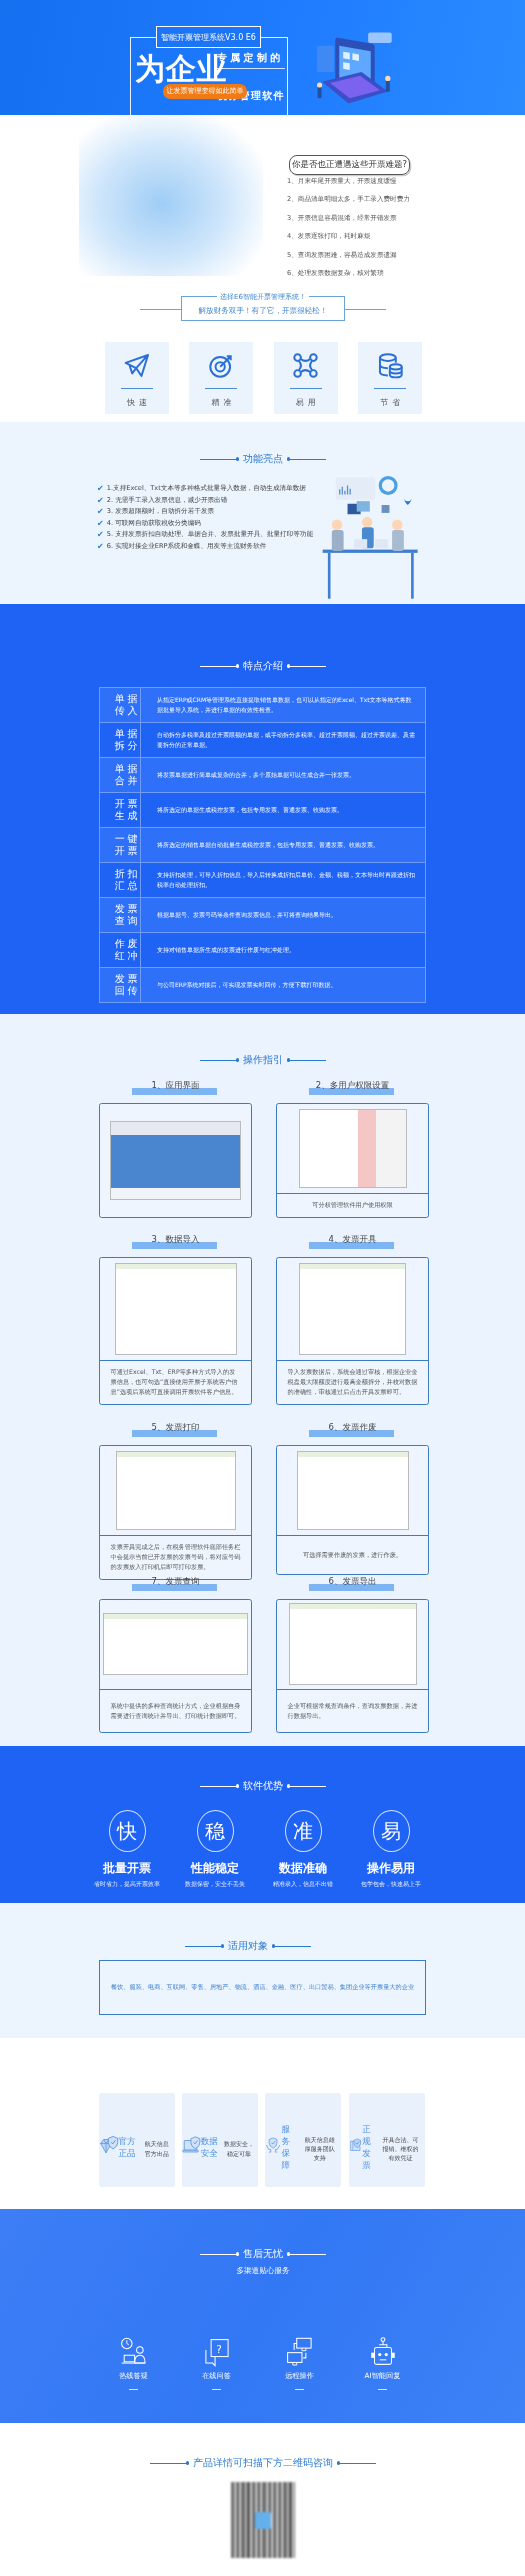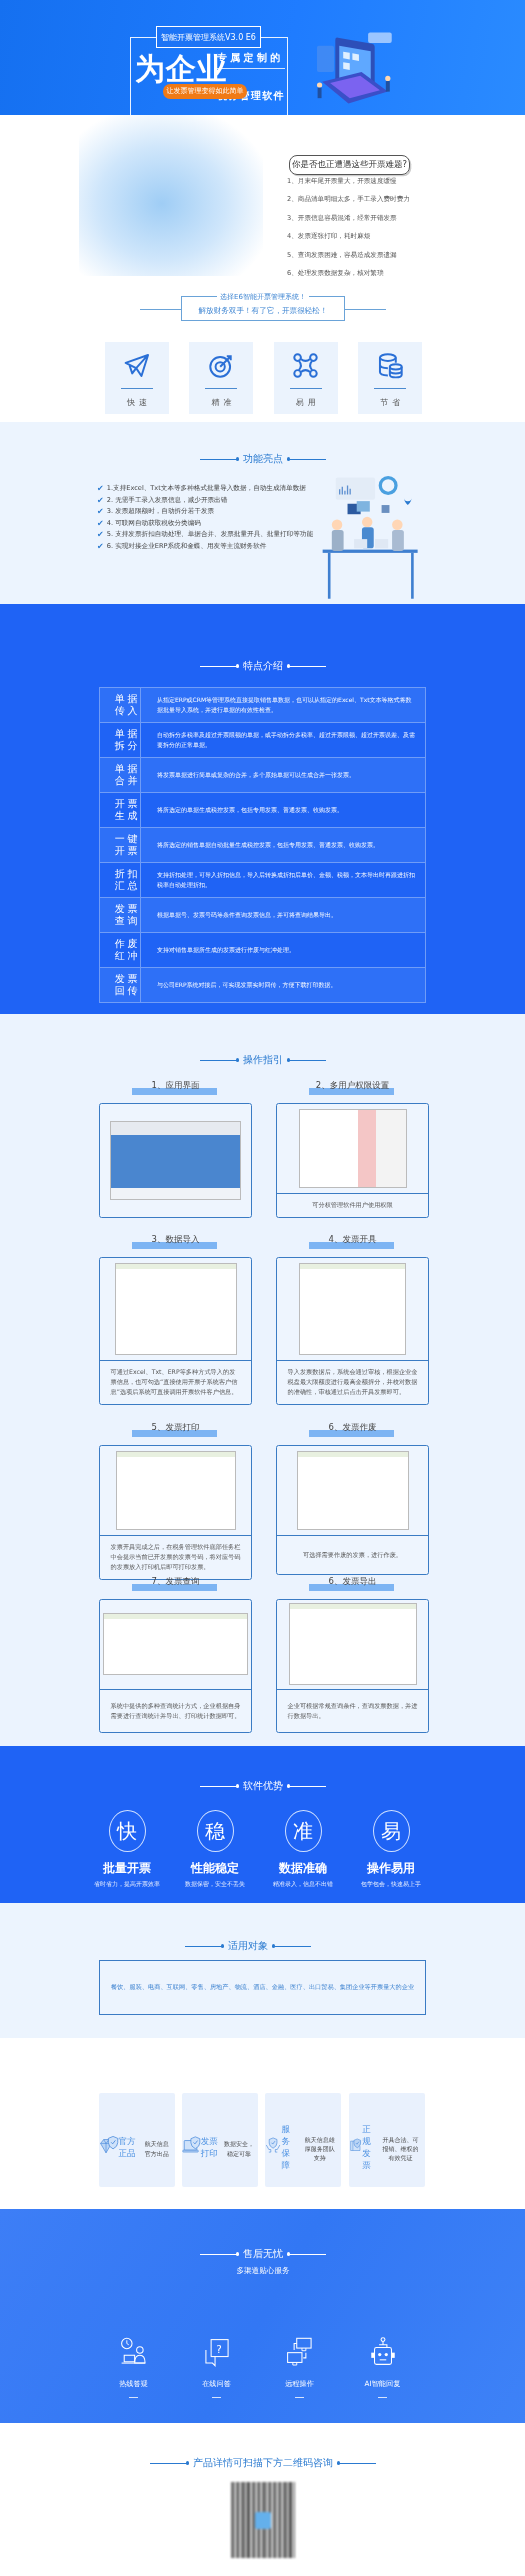--- a/index.html
+++ b/index.html
@@ -95,21 +95,21 @@
 #commit .card .n{font-size:8.5px;color:#4a90e2;margin-top:5.3px}
 #commit .card .d{font-size:6px;color:#444;margin-top:6.6px;text-align:center;line-height:9.2px;padding:0 4px}
 
 
 #after{height:214px;background:linear-gradient(120deg,#3d7ef6 0%,#3277f4 50%,#3e82f7 100%);color:#fff}
 #after .title-line{position:absolute;top:38px;left:0;width:526px}
 #after .sub{position:absolute;top:57px;width:526px;text-align:center;font-size:7.6px}
 #after .items{position:absolute;left:92px;top:128px;display:flex}
 #after .it{width:83px;display:flex;flex-direction:column;align-items:center}
 #after .it svg{width:28px;height:30px}
-#after .it .n{font-size:7.2px;margin-top:12px}
+#after .it .n{font-size:7.2px;margin-top:4px}
 #after .it .u{width:9.2px;height:0.7px;background:#fff;margin-top:8px;opacity:.8}
 
 
 #qr{height:155px;background:#fff;color:#2a7ad0}
 #qr .title-line{position:absolute;top:33px;left:0;width:526px}
 #qr .title-line .ln{width:38px}
 #qr .code{position:absolute;left:231px;top:59px;width:64px;height:76px;background:
  repeating-linear-gradient(90deg,#555 0 3.3px,#aaa 3.3px 6px,#333 6px 8.5px,#ccc 8.5px 10.5px),#888;filter:blur(0.8px);opacity:.85}
 #qr .code::after{content:"";position:absolute;left:24px;top:30px;width:16px;height:17px;background:#4aa3e8;border-radius:2px}
 </style>
@@ -489,21 +489,21 @@
       <div class="n">官方正品</div>
         <div class="d">航天信息官方出品</div>
     </div>
     <div class="card">
       <svg viewBox="0 0 50 52">
           <rect x="6" y="14" width="34" height="26" rx="2" fill="#cfe2fa" stroke="#3a80d8" stroke-width="1.8"></rect>
           <rect x="2" y="40" width="42" height="5" rx="2" fill="#b9d4f5" stroke="#3a80d8" stroke-width="1.6"></rect>
           <path d="M36 4 L48 9 V20 Q48 30 36 36 Q24 30 24 20 V9 Z" fill="#cfe2fa" stroke="#3a80d8" stroke-width="1.8"></path>
           <path d="M31 19 L35 23 L42 14" fill="none" stroke="#3a80d8" stroke-width="2"></path>
         </svg>
-      <div class="n">发票打印</div>
+      <div class="n">数据安全</div>
         <div class="d">数据安全，稳定可靠</div>
     </div>
     <div class="card">
       <svg viewBox="0 0 50 52">
           <path d="M25 4 L37 9 V20 Q37 30 25 36 Q13 30 13 20 V9 Z" fill="#cfe2fa" stroke="#3a80d8" stroke-width="1.8"></path>
           <path d="M20 19 L24 23 L31 14" fill="none" stroke="#3a80d8" stroke-width="2"></path>
           <path d="M4 26 L12 40 H18 V48 H12 M46 26 L38 40 H32 V48 H38" fill="none" stroke="#3a80d8" stroke-width="1.8"></path>
         </svg>
       <div class="n">服务保障</div>
         <div class="d">航天信息雄厚服务团队支持</div>

